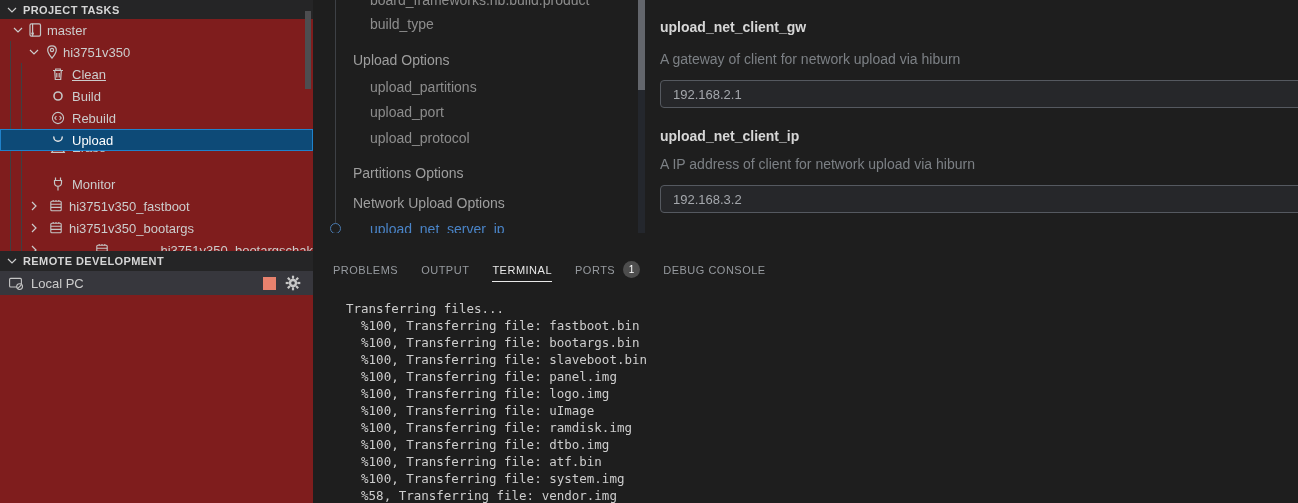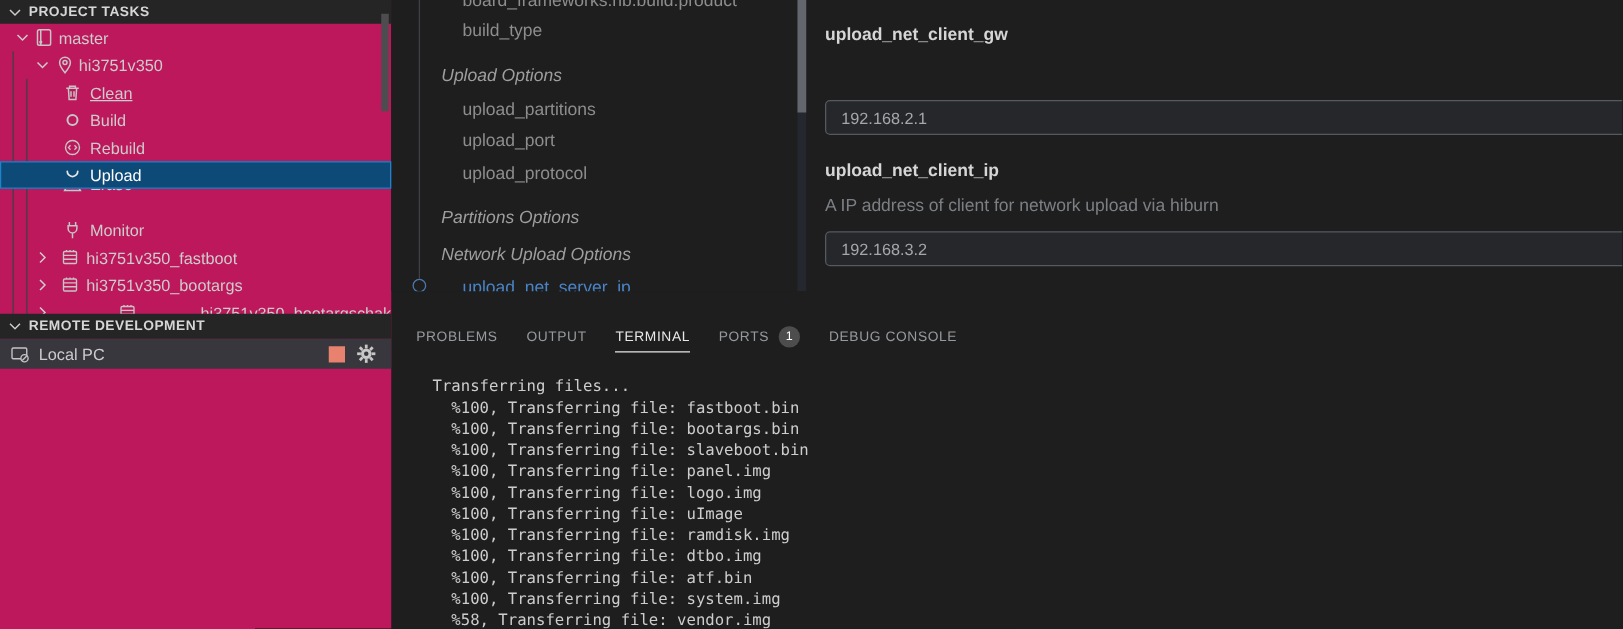--- a/index.html
+++ b/index.html
@@ -1,20 +1,20 @@
 <!DOCTYPE html>
 <html><head>
 <meta charset="utf-8">
 <style>
   html,body{margin:0;padding:0;background:#1e1e1e;}
   .app{position:relative;width:1298px;height:503px;overflow:hidden;
        font-family:"Liberation Sans",sans-serif;background:#1e1e1e;color:#ccc;}
 
   
-  .sidebar{position:absolute;left:0;top:0;width:313px;height:503px;background:#be185d;}
+  .sidebar{position:absolute;left:0;top:0;width:313px;height:503px;background:#7f1d1d;}
   .section-header{position:absolute;left:0;width:313px;height:19px;display:flex;align-items:center;
        font-size:11px;font-weight:bold;letter-spacing:.4px;color:#d6d6d6;background:#252526;z-index:5;}
   .section-header .chev{margin-left:4px;margin-right:3px;flex:0 0 16px;}
   .tree-row{position:absolute;left:0;width:313px;height:22px;display:flex;align-items:center;
        font-size:13px;color:#cccccc;box-sizing:border-box;}
   .tree-row.sel{background:#0d4a77;border:1px solid #1f82cb;color:#ffffff;z-index:2;}
   .tree-row .lbl{white-space:nowrap;}
   .ic{flex:0 0 16px;width:16px;height:16px;}
   .guide{position:absolute;width:1px;background:#3f3f42;z-index:1;}
   .sb-scroll{position:absolute;left:305px;top:11px;width:6px;height:78px;background:#4d4d50;z-index:6;}
@@ -22,21 +22,21 @@
        display:flex;align-items:center;font-size:13px;color:#cccccc;}
   .localpc .spacer{flex:1;}
   .sq{width:13px;height:13px;background:#e8826e;margin-right:9px;flex:0 0 13px;}
   .gear{margin-right:12px;flex:0 0 16px;}
 
   
   .toc{position:absolute;left:313px;top:0;width:337px;height:233px;overflow:hidden;background:#1e1e1e;}
   .toc-line{position:absolute;left:22px;top:0;width:1px;height:223px;background:#3e4146;}
   .toc-radio{position:absolute;left:17px;top:223px;width:9px;height:9px;border:1.5px solid #4a7bb0;border-radius:50%;}
   .toc-item{position:absolute;font-size:14px;color:#8d8d8d;white-space:nowrap;line-height:16px;}
-  .toc-item.section{color:#9e9e9e;font-style:italic;}
+  .toc-item.section{color:#9e9e9e;}
   .toc-item.sel{color:#4a84c7;}
   .toc-track{position:absolute;left:325px;top:0;width:7px;height:238px;background:#24272d;}
   .toc-thumb{position:absolute;left:325px;top:0;width:7px;height:90px;background:#63666c;}
 
   
   .formp{position:absolute;left:650px;top:0;width:648px;height:240px;background:#1e1e1e;}
   .f-title{position:absolute;left:10px;font-size:14px;font-weight:600;color:#d6d6d6;white-space:nowrap;}
   .f-desc{position:absolute;left:10px;font-size:14px;color:#7c8085;white-space:nowrap;}
   .f-input{position:absolute;left:10px;width:660px;height:28px;box-sizing:border-box;
        background:#26272a;border:1px solid #555960;border-radius:4px;color:#a4a7ac;
@@ -260,20 +260,21 @@
     <div class="toc-item" style="left:57px;top:130px;">upload_protocol</div>
     <div class="toc-item section" style="left:40px;top:165px;">Partitions Options</div>
     <div class="toc-item section" style="left:40px;top:195px;">Network Upload Options</div>
     <div class="toc-item sel" style="left:57px;top:221px;">upload_net_server_ip</div>
     <div class="toc-track"></div>
     <div class="toc-thumb"></div>
   </section>
 
   <section class="formp">
     <div class="f-title" style="top:19px;">upload_net_client_gw</div>
+    <div class="f-desc" style="top:51px;">A gateway of client for network upload via hiburn</div>
     <input class="f-input" style="top: 80px;" value="192.168.2.1">
 
     <div class="f-title" style="top:128px;">upload_net_client_ip</div>
     <div class="f-desc" style="top:156px;">A IP address of client for network upload via hiburn</div>
     <input class="f-input" style="top: 185px;" value="192.168.3.2">
   </section>
 
   <div class="panel-tabs">
     <div class="tab">
         <span>PROBLEMS</span>

